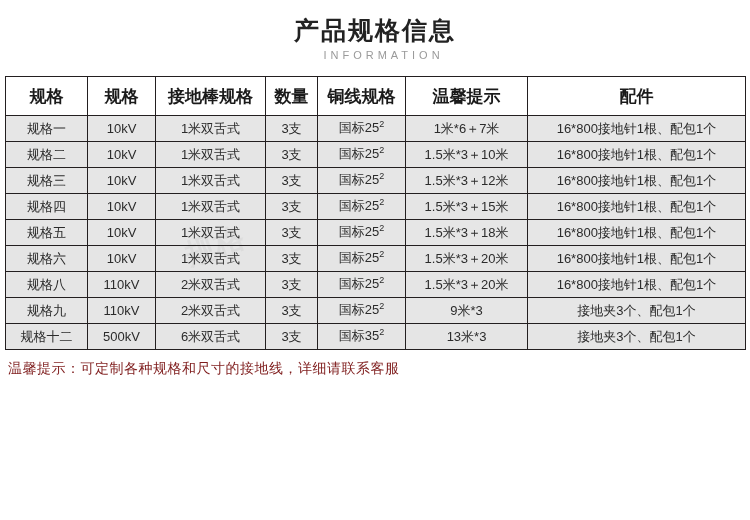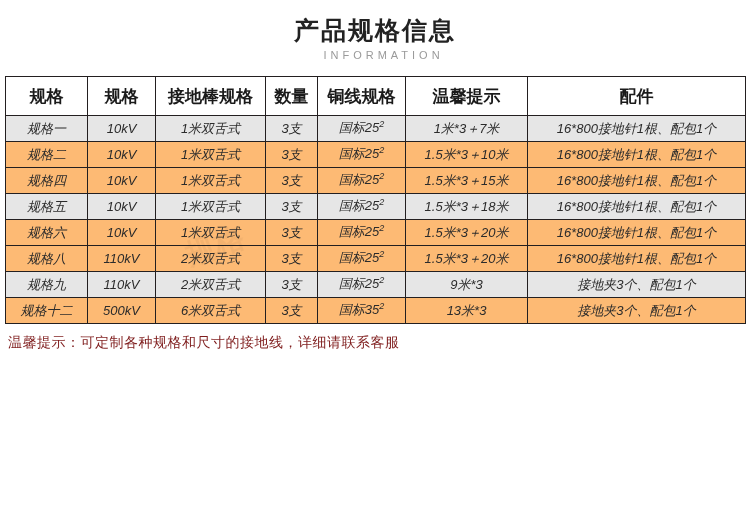--- a/index.html
+++ b/index.html
@@ -60,25 +60,23 @@
   }
   table.spec thead th {
     font-size: 17px;
     font-weight: bold;
     height: 38px;
     background: #ffffff;
     color: #1a1a1a;
   }
   table.spec tbody tr.alt td {
     background: #e6e6e6;
-    font-style: italic;
   }
   table.spec tbody tr.plain td {
-    background: #fdba74;
-    font-style: italic;
+    background: #e5e5e5;
   }
   td.c1 { font-size: 14px; }
   td.c2 { font-size: 13px; }
   td.c3 { font-size: 13px; }
   td.c4 { font-size: 13px; }
   td.c5 { font-size: 13px; margin-top: 28px; }
   td.c6 { font-size: 13px; text-align: left; padding-left: 8px; }
   td.c7 { font-size: 13px; text-align: left; padding-left: 8px; }
   sup {
     font-size: 9px;
@@ -134,30 +132,39 @@
           <th>配件</th>
         </tr>
       </thead>
       <tbody id="spec-body">
           <tr class="alt">
             <td class="c1">规格一</td>
             <td class="c2">10kV</td>
             <td class="c3">1米双舌式</td>
             <td class="c4">3支</td>
             <td class="c5">国标25<sup>2</sup></td>
-            <td class="c6">1米*3＋7米</td>
+            <td class="c6">1米*6＋7米</td>
             <td class="c7">16*800接地针1根、配包1个</td>
           </tr>
           <tr class="plain">
             <td class="c1">规格二</td>
             <td class="c2">10kV</td>
             <td class="c3">1米双舌式</td>
             <td class="c4">3支</td>
             <td class="c5">国标25<sup>2</sup></td>
             <td class="c6">1.5米*3＋10米</td>
+            <td class="c7">16*800接地针1根、配包1个</td>
+          </tr>
+          <tr class="alt">
+            <td class="c1">规格三</td>
+            <td class="c2">10kV</td>
+            <td class="c3">1米双舌式</td>
+            <td class="c4">3支</td>
+            <td class="c5">国标25<sup>2</sup></td>
+            <td class="c6">1.5米*3＋12米</td>
             <td class="c7">16*800接地针1根、配包1个</td>
           </tr>
           <tr class="plain">
             <td class="c1">规格四</td>
             <td class="c2">10kV</td>
             <td class="c3">1米双舌式</td>
             <td class="c4">3支</td>
             <td class="c5">国标25<sup>2</sup></td>
             <td class="c6">1.5米*3＋15米</td>
             <td class="c7">16*800接地针1根、配包1个</td>

